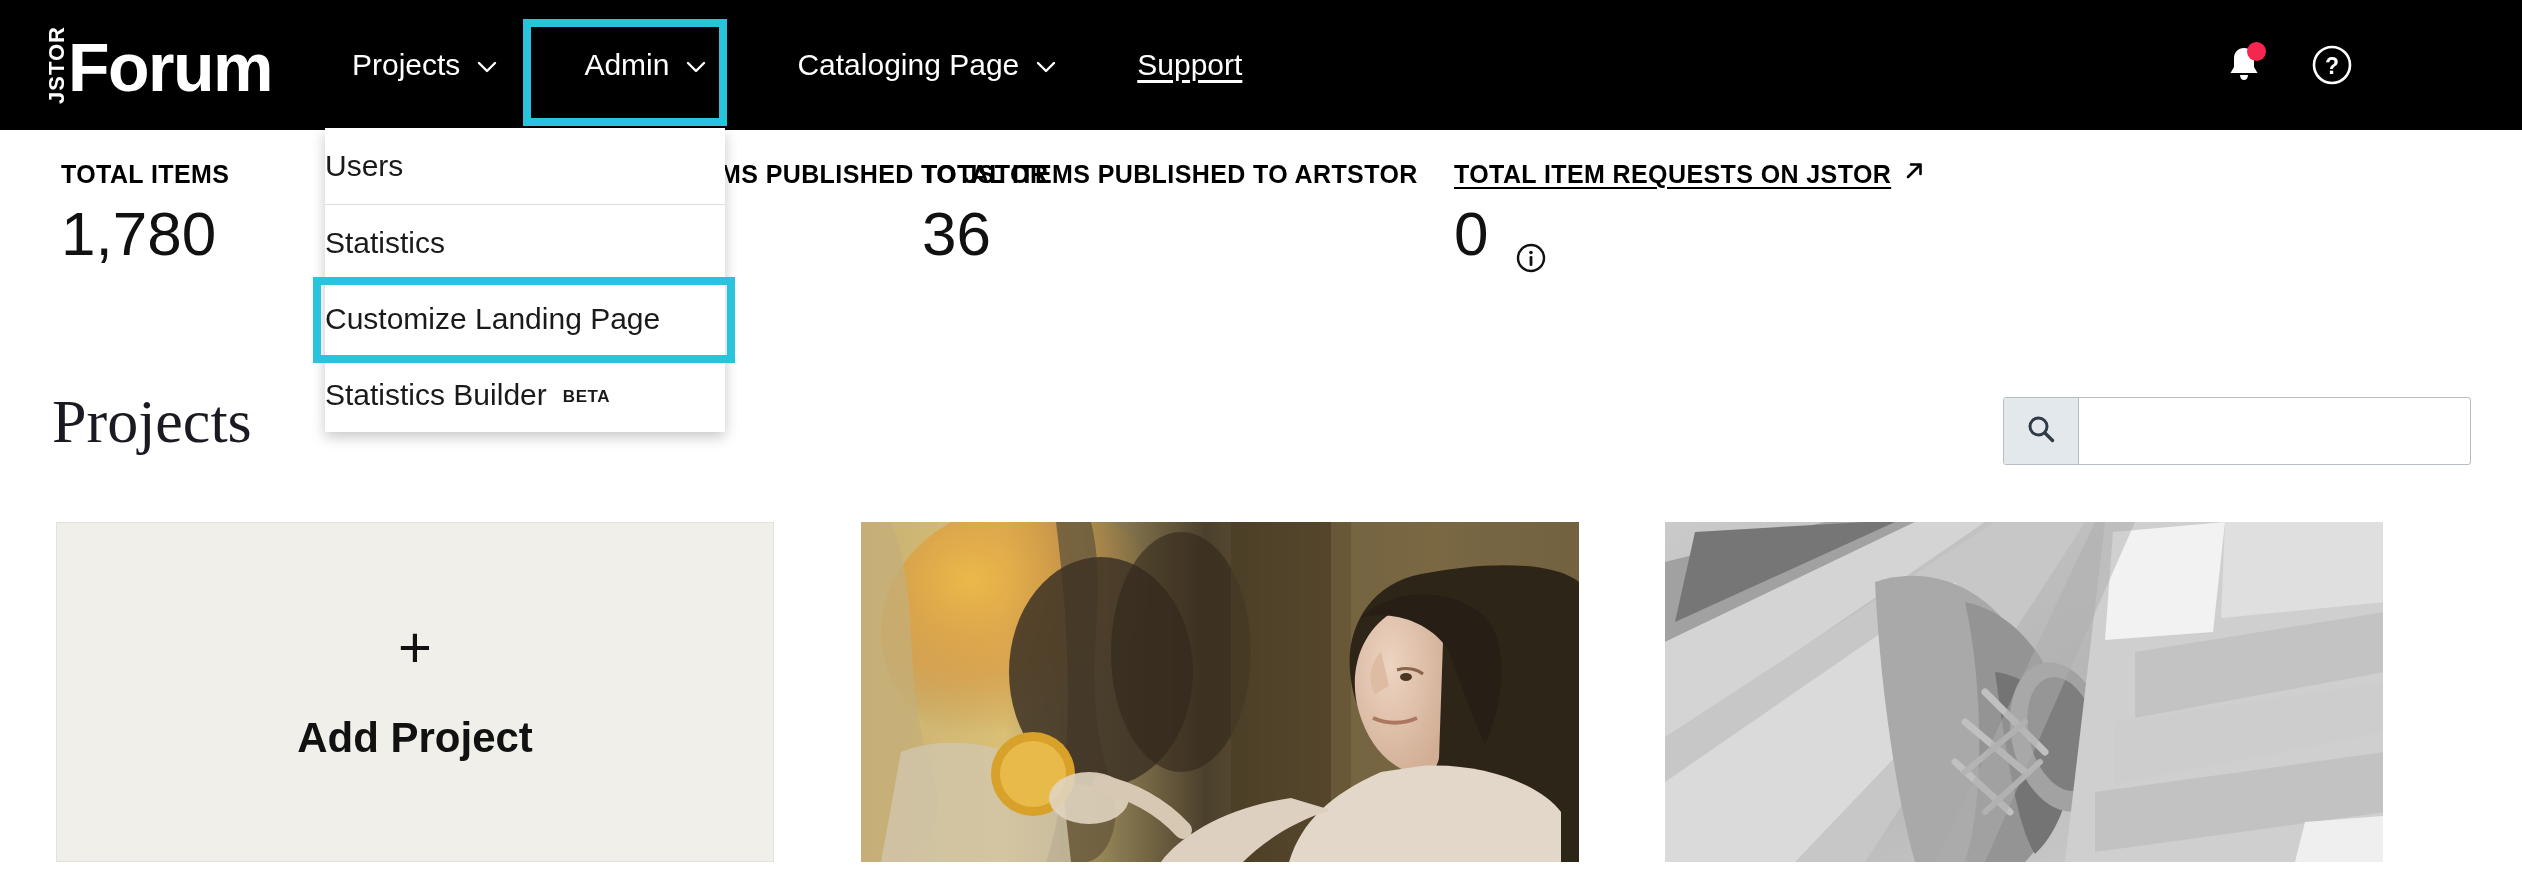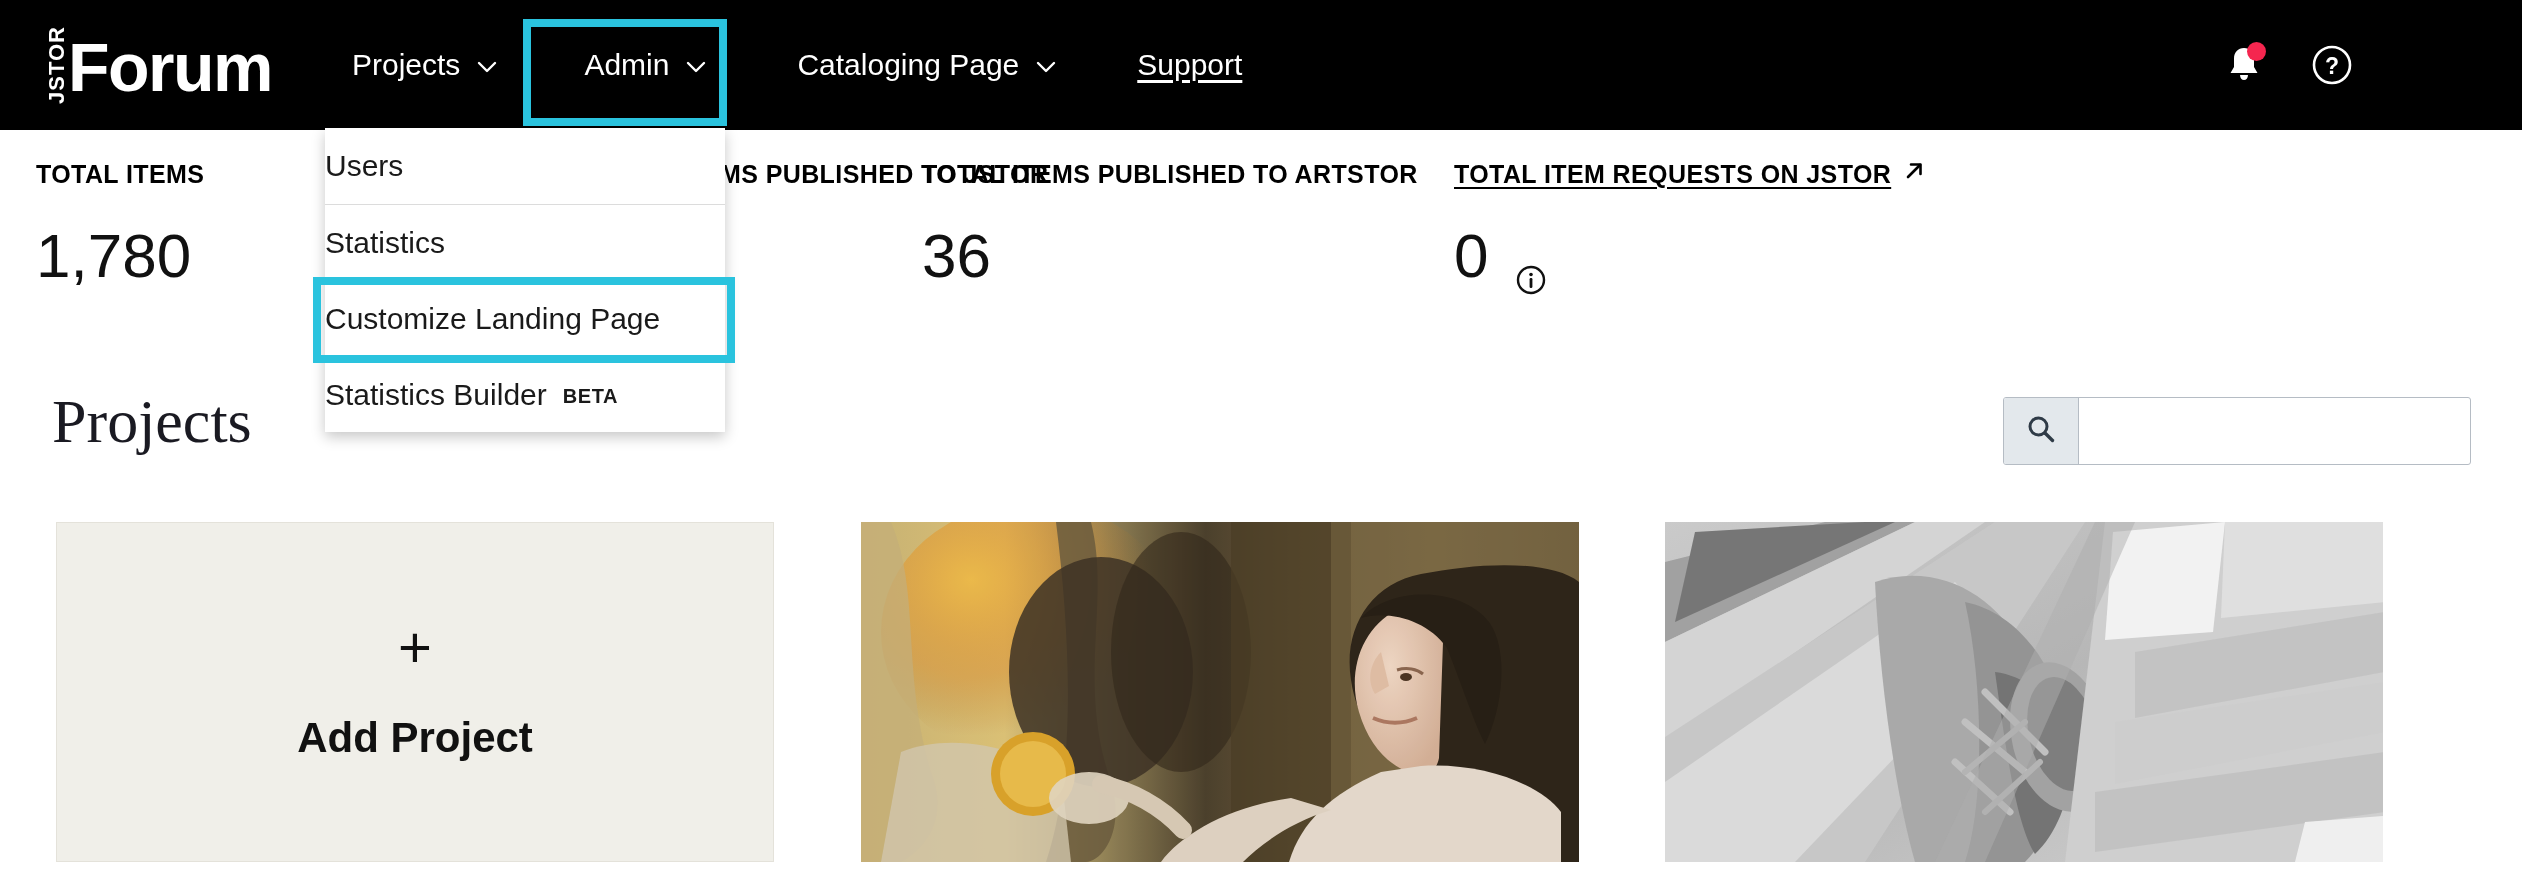--- a/index.html
+++ b/index.html
@@ -69,45 +69,45 @@
     background:#ffffff; z-index:30;
     box-shadow: 0 5px 13px rgba(0,0,0,0.22);
   }
   .dd-item {
     position:relative; height:76px; display:flex; align-items:center;
     font-size:30px; color:#1a1a1a; cursor:pointer;
     border-top:1px solid #dcdcdc; background:#fff;
   }
   .dd-item:first-child { border-top:none; }
   .dd-beta {
-    font-size:20px; font-weight:700; letter-spacing:0.6px;
+    font-size:17px; font-weight:700; letter-spacing:0.6px;
     color:#1a1a1a; margin-left:16px; position:relative; top:2px;
   }
   .dd-highlight {
     position:absolute; left:313px; top:277px; width:422px; height:86px;
     border:8px solid #2ac3de; z-index:35; pointer-events:none;
   }
 
   
   .stats { position:absolute; left:0; top:160px; width:2522px; height:180px; }
   .stat { position:absolute; top:0; }
   .stat-label {
     font-size:25px; font-weight:700; letter-spacing:0.4px; color:#000000;
     text-transform:uppercase; white-space:nowrap;
     display:flex; align-items:center; gap:10px;
   }
   .stat-label.link { text-decoration:underline; text-underline-offset:4px; cursor:pointer; }
   .stat-value {
-    margin-top:36px; font-size:62px; font-weight:400; color:#111111;
+    margin-top:14px; font-size:62px; font-weight:400; color:#111111;
     line-height:1; display:flex; align-items:center; gap:26px;
   }
   .ext-arrow { width:26px; height:26px; display:inline-block; position:relative; top:-4px; }
   .info-icon { width:34px; height:34px; position:relative; top:6px; }
 
-  .stat-1 { left:36px; }
+  .stat-1 { left:61px; }
   .stat-2 { left:590px; }
   .stat-3 { left:922px; }
   .stat-4 { left:1454px; }
 
   
   .projects-title {
     position:absolute; left:52px; top:390px;
     font-family:"Liberation Serif", serif;
     font-size:62px; color:#1a1a22; font-weight:400; line-height:1;
   }

